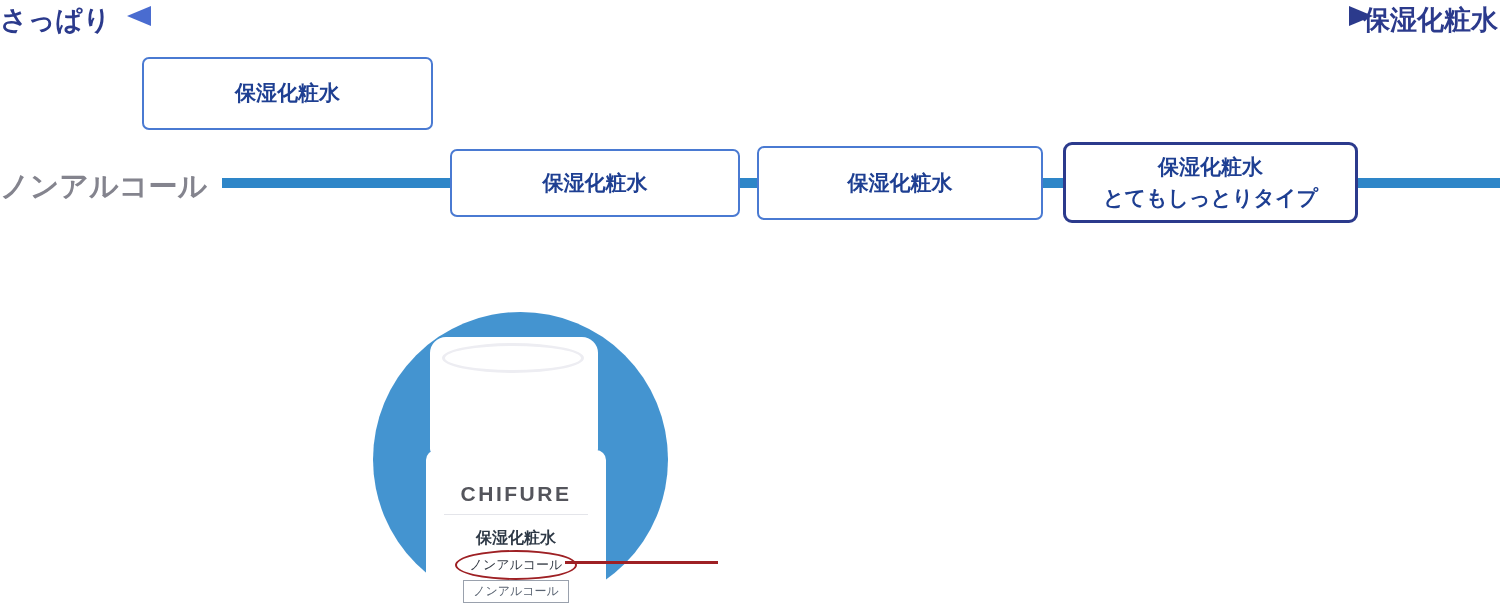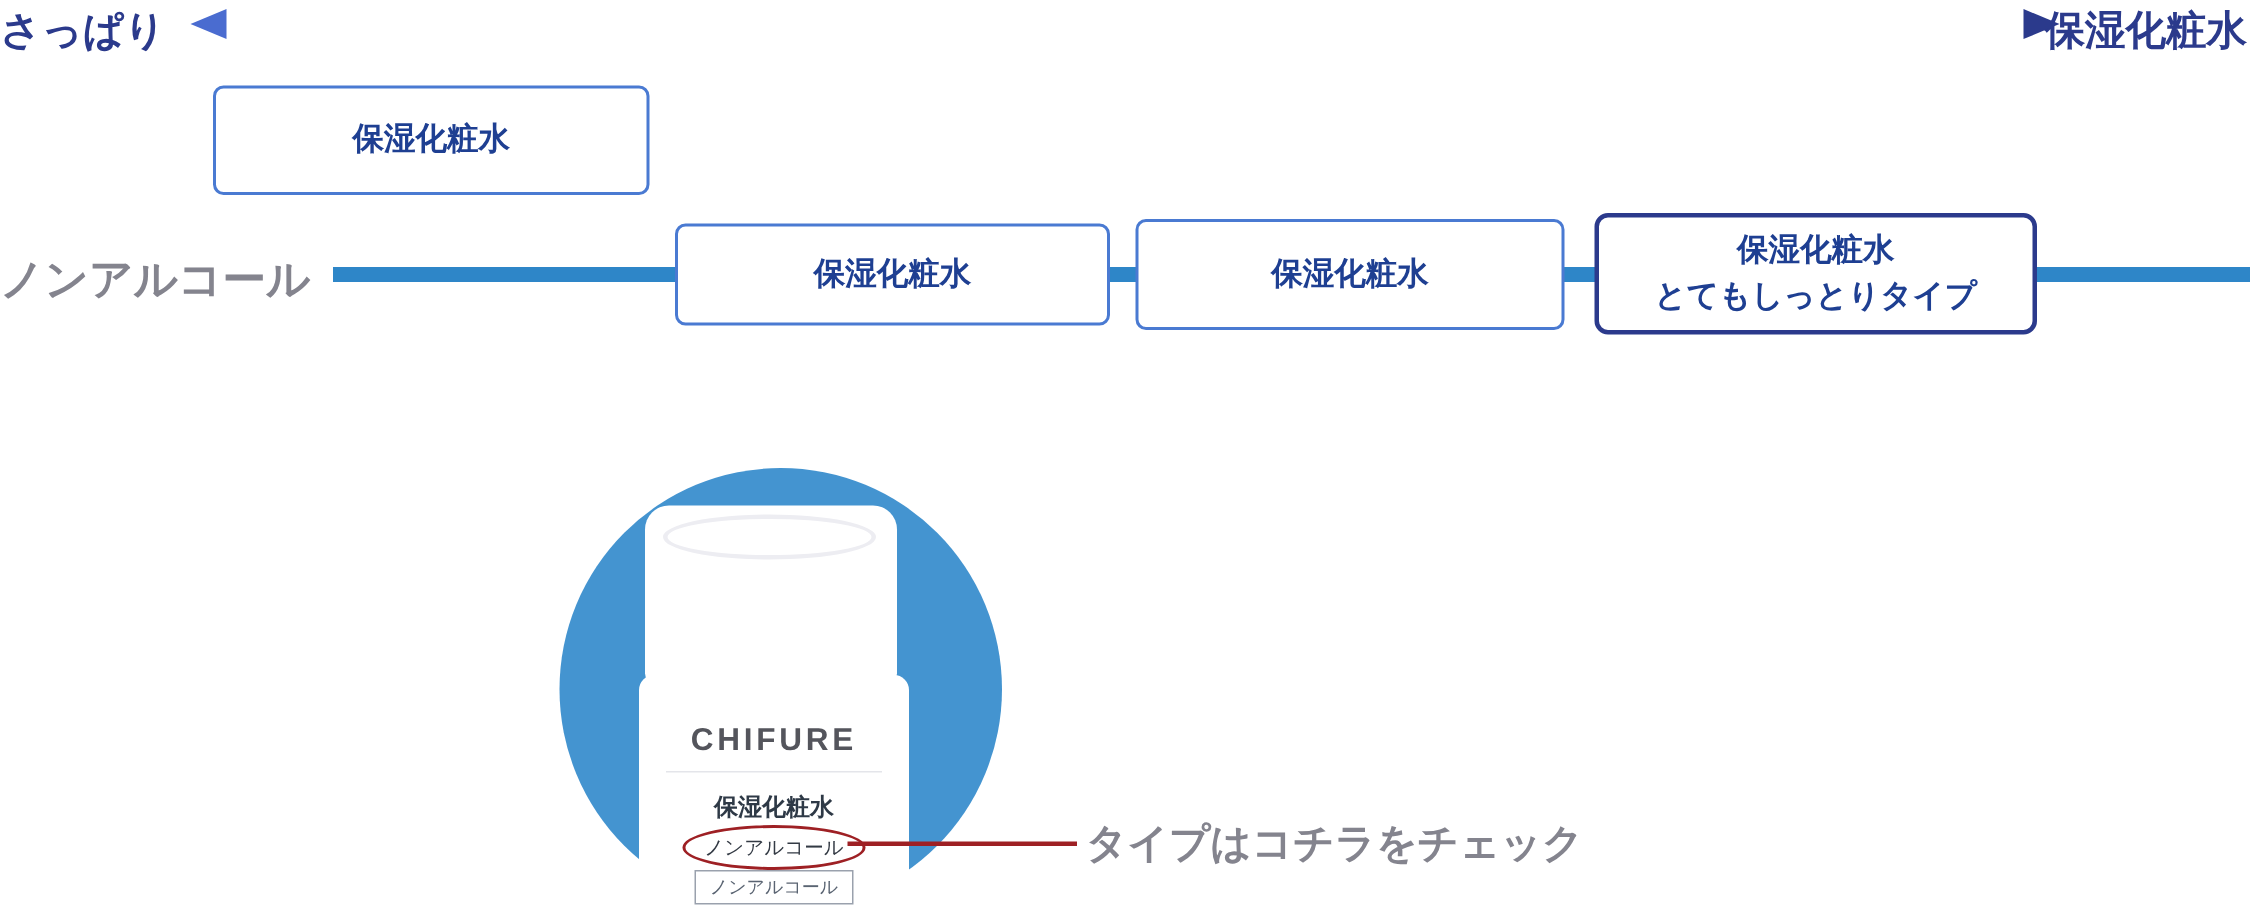--- a/index.html
+++ b/index.html
@@ -101,15 +101,14 @@
     <div class="bottle-name">保湿化粧水</div>
     <div class="bottle-type-row">
       <span class="bottle-type">ノンアルコール</span>
     </div>
     <div class="bottle-tag-row">
       <span class="bottle-tag">ノンアルコール</span>
     </div>
   </div>
 
   <div class="callout-line"></div>
-  <div class="callout-text">タイプはコチラをチェック</div>
 
 </div>
 
 </body></html>

